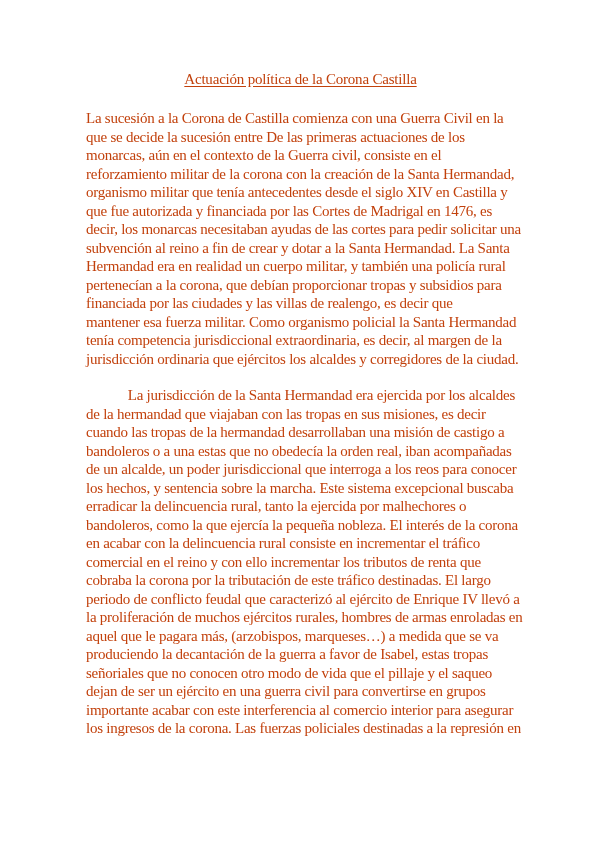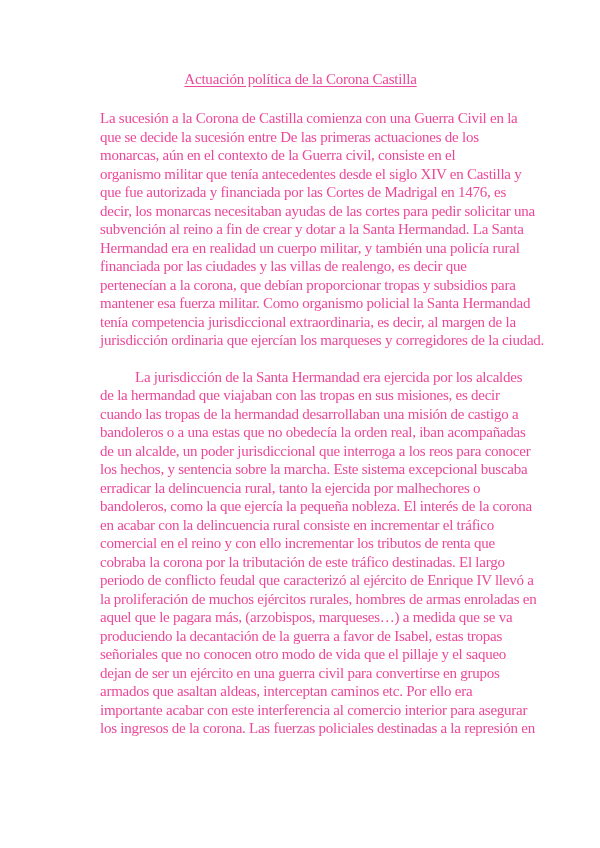--- a/index.html
+++ b/index.html
@@ -9,34 +9,34 @@
   }
   .page {
     position: relative;
     width: 600px;
     height: 848px;
     background: #ffffff;
     overflow: hidden;
     box-sizing: border-box;
     padding: 70px 82px 0 83px;
     font-family: "Liberation Serif", "DejaVu Serif", serif;
-    color: #ec4899;
+    color: #c2410c;
   }
   .doc-title {
     font-size: 15px;
     font-weight: normal;
     text-align: center;
     text-decoration: underline;
     text-underline-offset: 2px;
     letter-spacing: -0.2px;
     line-height: 19px;
     margin: 0 0 20px 0;
   }
   .paragraph {
-    margin: 17px;
+    margin: 3px;
   }
   .paragraph .line {
     white-space: nowrap;
     font-size: 15px;
     letter-spacing: -0.25px;
     height: 18.5px;
     line-height: 18.5px;
   }
   .paragraph + .paragraph {
     margin-top: 18px;
@@ -48,46 +48,46 @@
 </style>
 </head>
 <body>
 
 <div class="page">
   <h1 class="doc-title">Actuación política de la Corona Castilla</h1>
   <div class="paragraph">
       <div class="line">La sucesión a la Corona de Castilla comienza con una Guerra Civil en la</div>
       <div class="line">que se decide la sucesión entre De las primeras actuaciones de los</div>
       <div class="line">monarcas, aún en el contexto de la Guerra civil, consiste en el</div>
+      <div class="line">reforzamiento militar de la corona con la creación de la Santa Hermandad,</div>
       <div class="line">organismo militar que tenía antecedentes desde el siglo XIV en Castilla y</div>
       <div class="line">que fue autorizada y financiada por las Cortes de Madrigal en 1476, es</div>
       <div class="line">decir, los monarcas necesitaban ayudas de las cortes para pedir solicitar una</div>
       <div class="line">subvención al reino a fin de crear y dotar a la Santa Hermandad. La Santa</div>
       <div class="line">Hermandad era en realidad un cuerpo militar, y también una policía rural</div>
+      <div class="line">pertenecían a la corona, que debían proporcionar tropas y subsidios para</div>
       <div class="line">financiada por las ciudades y las villas de realengo, es decir que</div>
-      <div class="line">pertenecían a la corona, que debían proporcionar tropas y subsidios para</div>
       <div class="line">mantener esa fuerza militar. Como organismo policial la Santa Hermandad</div>
       <div class="line">tenía competencia jurisdiccional extraordinaria, es decir, al margen de la</div>
-      <div class="line">jurisdicción ordinaria que ejercían los marqueses y corregidores de la ciudad.</div>
+      <div class="line">jurisdicción ordinaria que ejércitos los alcaldes y corregidores de la ciudad.</div>
     </div>
   <div class="paragraph indent-first">
       <div class="line">La jurisdicción de la Santa Hermandad era ejercida por los alcaldes</div>
       <div class="line">de la hermandad que viajaban con las tropas en sus misiones, es decir</div>
       <div class="line">cuando las tropas de la hermandad desarrollaban una misión de castigo a</div>
       <div class="line">bandoleros o a una estas que no obedecía la orden real, iban acompañadas</div>
       <div class="line">de un alcalde, un poder jurisdiccional que interroga a los reos para conocer</div>
       <div class="line">los hechos, y sentencia sobre la marcha. Este sistema excepcional buscaba</div>
       <div class="line">erradicar la delincuencia rural, tanto la ejercida por malhechores o</div>
       <div class="line">bandoleros, como la que ejercía la pequeña nobleza. El interés de la corona</div>
       <div class="line">en acabar con la delincuencia rural consiste en incrementar el tráfico</div>
       <div class="line">comercial en el reino y con ello incrementar los tributos de renta que</div>
       <div class="line">cobraba la corona por la tributación de este tráfico destinadas. El largo</div>
       <div class="line">periodo de conflicto feudal que caracterizó al ejército de Enrique IV llevó a</div>
       <div class="line">la proliferación de muchos ejércitos rurales, hombres de armas enroladas en</div>
       <div class="line">aquel que le pagara más, (arzobispos, marqueses…) a medida que se va</div>
       <div class="line">produciendo la decantación de la guerra a favor de Isabel, estas tropas</div>
       <div class="line">señoriales que no conocen otro modo de vida que el pillaje y el saqueo</div>
       <div class="line">dejan de ser un ejército en una guerra civil para convertirse en grupos</div>
-      <div class="line">armados que asaltan aldeas, interceptan caminos etc. Por ello era</div>
       <div class="line">importante acabar con este interferencia al comercio interior para asegurar</div>
       <div class="line">los ingresos de la corona. Las fuerzas policiales destinadas a la represión en</div>
     </div>
 </div>
 
 </body></html>

